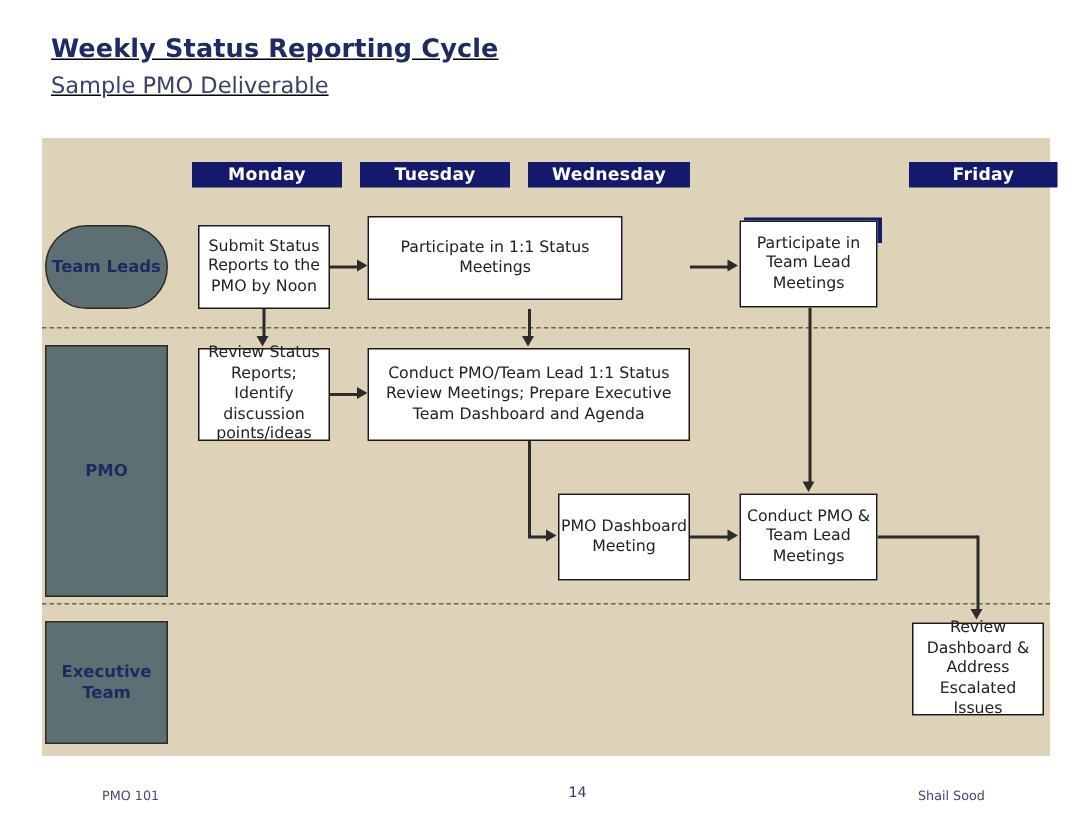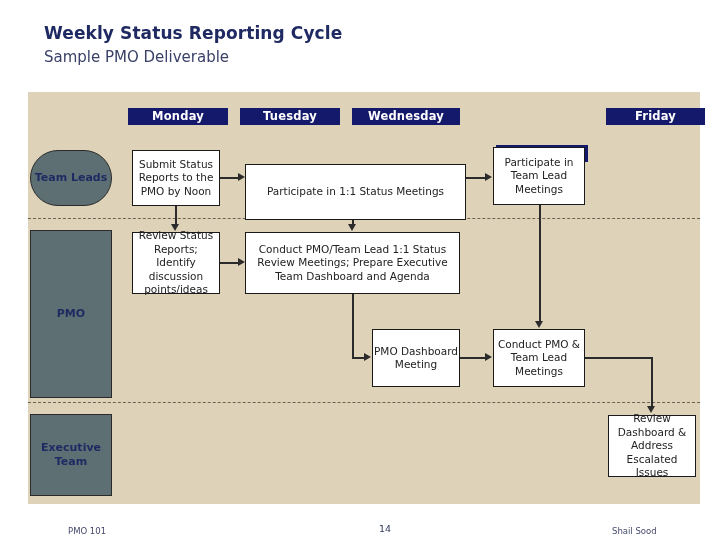--- a/index.html
+++ b/index.html
@@ -11,23 +11,24 @@
     width: 728px;
     height: 546px;
     position: relative;
     overflow: hidden;
     font-family: "DejaVu Sans", "Liberation Sans", sans-serif;
   }
 
   
   #title-block {
     position: absolute;
-    left: 44px;
+    left: 34px;
     top: 22px;
     width: 660px;
+    text-decoration: underline;
   }
   #page-title {
     font-size: 17px;
     font-weight: bold;
     color: #1F2A62;
     letter-spacing: 0.1px;
     line-height: 22px;
   }
   #page-subtitle {
     font-size: 15px;
@@ -182,21 +183,21 @@
 
   <div class="conn conn-v" style="left:511px; top:113px; width:1.5px; height:117px;"></div>
   <div class="arrowhead arrow-down" style="left:507px; top:229px;"></div>
 
   <div class="conn conn-h" style="left:557px; top:265px; width:67px;"></div>
   <div class="conn conn-v" style="left:623px; top:265px; width:1.5px; height:50px;"></div>
   <div class="arrowhead arrow-down" style="left:619px; top:314px;"></div>
 
   <div class="activity-box" style="left:104px; top:58px; width:88px; height:56px;">Submit Status Reports to the PMO by Noon</div>
 
-  <div class="activity-box" style="left:217px; top:72px; width:221px; height:56px;">Participate in 1:1 Status Meetings</div>
+  <div class="activity-box" style="left:217px; top:52px; width:170px; height:56px;">Participate in 1:1 Status Meetings</div>
 
   <div class="activity-box" style="left:465px; top:55px; width:92px; height:58px;">Participate in Team Lead Meetings</div>
 
   <div class="activity-box" style="left:104px; top:140px; width:88px; height:62px;">Review Status Reports; Identify discussion points/ideas</div>
 
   <div class="activity-box" style="left:217px; top:140px; width:215px; height:62px;">Conduct PMO/Team Lead 1:1 Status Review Meetings; Prepare Executive Team Dashboard and Agenda</div>
 
   <div class="activity-box" style="left:344px; top:237px; width:88px; height:58px;">PMO Dashboard Meeting</div>
 
   <div class="activity-box" style="left:465px; top:237px; width:92px; height:58px;">Conduct PMO &amp; Team Lead Meetings</div>

